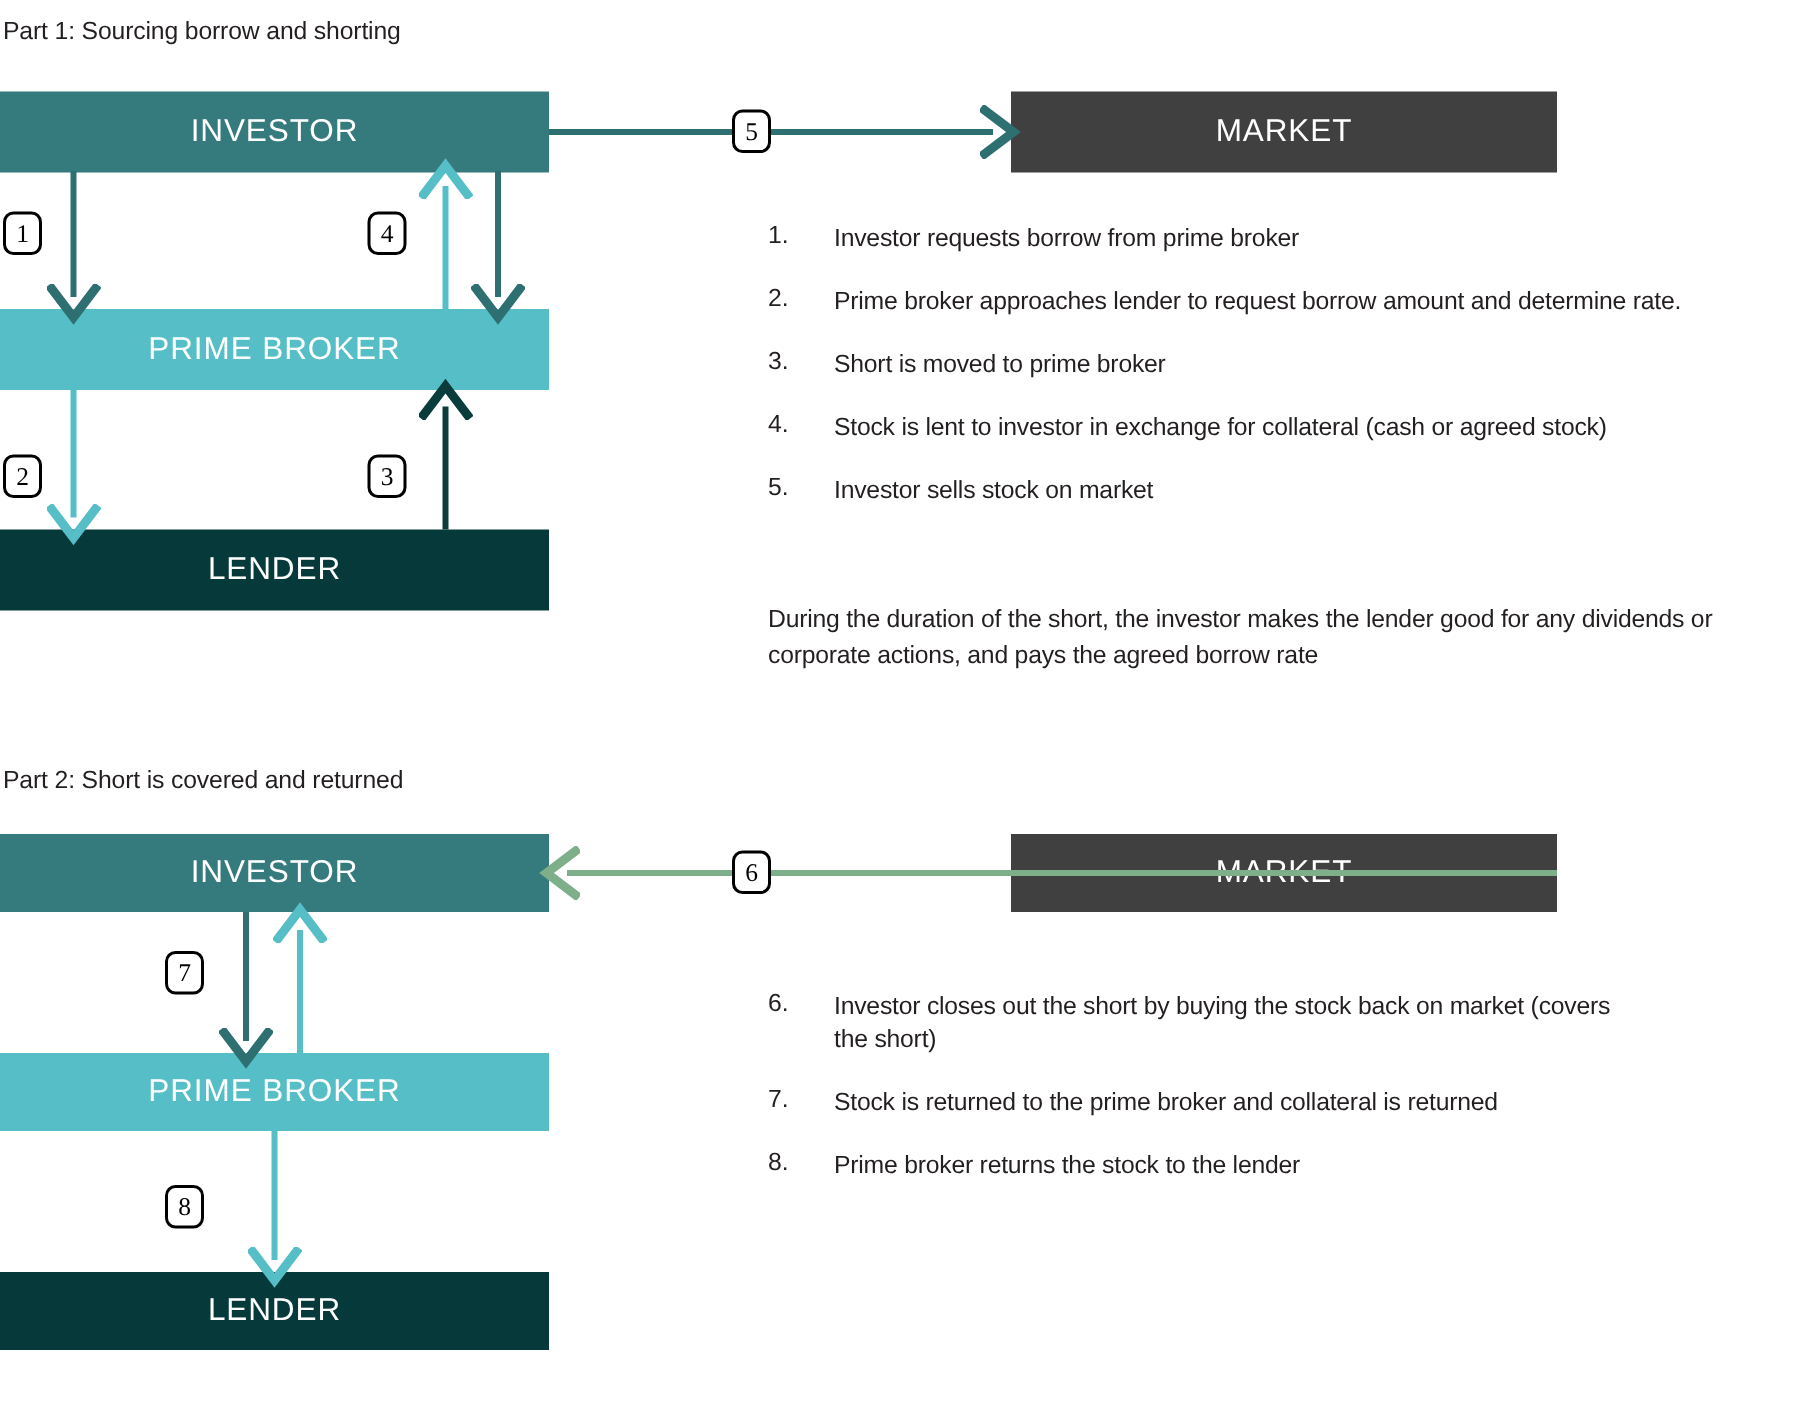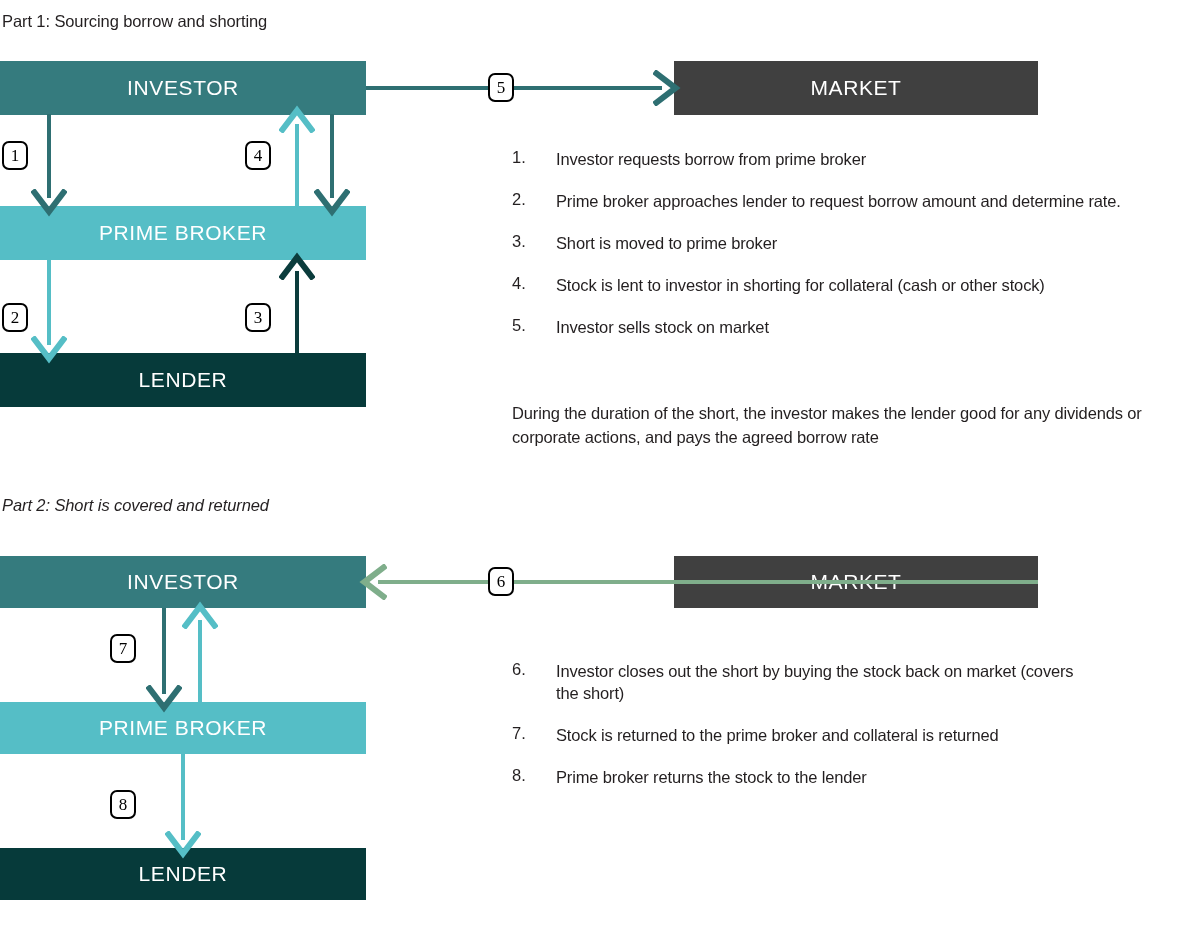--- a/index.html
+++ b/index.html
@@ -160,31 +160,31 @@
     <div class="list-row">
       <span class="list-num">2.</span>
       <span class="list-text">Prime broker approaches lender to request borrow amount and determine rate.</span>
     </div>
     <div class="list-row">
       <span class="list-num">3.</span>
       <span class="list-text">Short is moved to prime broker</span>
     </div>
     <div class="list-row">
       <span class="list-num">4.</span>
-      <span class="list-text">Stock is lent to investor in shorting for collateral (cash or other stock)</span>
+      <span class="list-text">Stock is lent to investor in exchange for collateral (cash or agreed stock)</span>
     </div>
     <div class="list-row">
       <span class="list-num">5.</span>
       <span class="list-text">Investor sells stock on market</span>
     </div>
   </div>
 
   <div class="note-block" style="left:512px; top:374px;">During the duration of the short, the investor makes the lender good for any dividends or corporate actions, and pays the agreed borrow rate</div>
 
-  <div class="part-title" style="left:2px; top:496px;font-style:italic;">Part 2: Short is covered and returned</div>
+  <div class="part-title" style="left:2px; top:511px;">Part 2: Short is covered and returned</div>
 
   <div class="entity-box box-investor" style="left:0px; top:556px; width:366px; height:52px;">
     <span>INVESTOR</span>
   </div>
 
   <div class="entity-box box-market" style="left:674px; top:556px; width:364px; height:52px;">
     <span>MARKET</span>
   </div>
 
   <div class="entity-box box-broker" style="left:0px; top:702px; width:366px; height:52px;">

